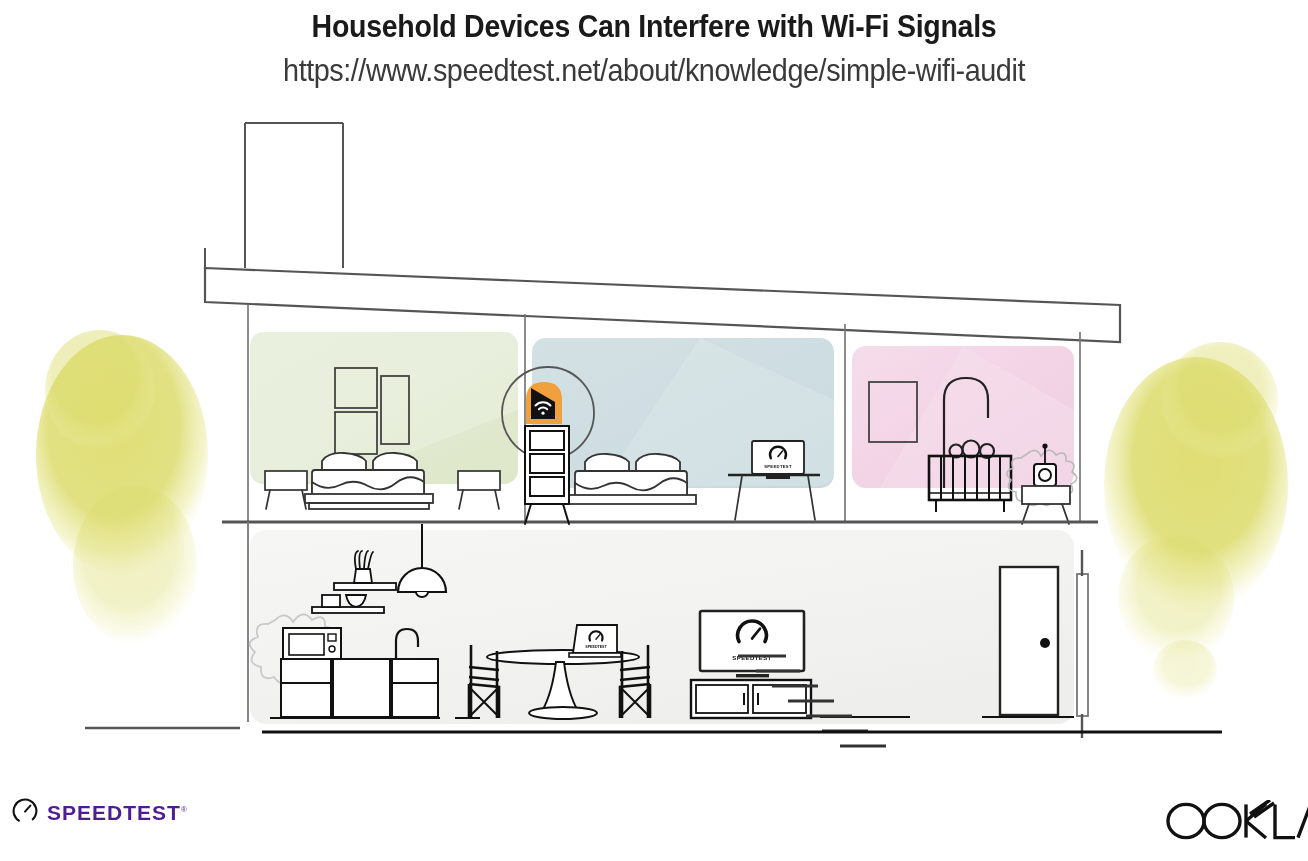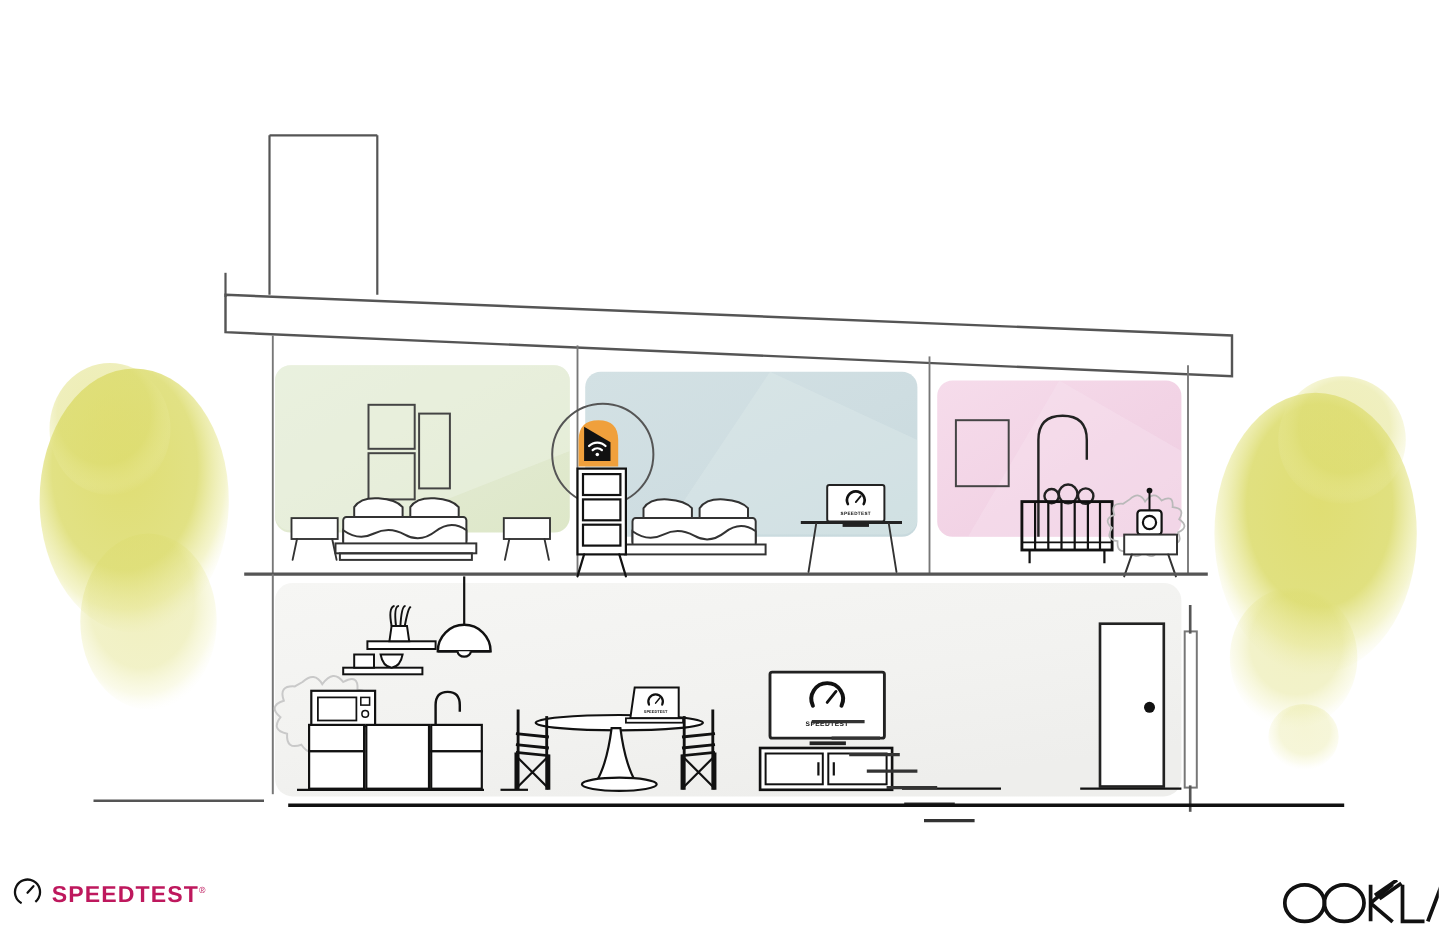--- a/index.html
+++ b/index.html
@@ -29,35 +29,39 @@
   .stage{position:absolute;left:0;top:110px;width:1308px;height:640px;}
   .stage svg{display:block;}
 
   
   .footer{position:absolute;left:0;top:780px;width:1308px;height:81px;}
   .speedtest-logo{
     position:absolute;left:12px;top:18px;display:flex;align-items:center;gap:9px;
   }
   .speedtest-word{
     font-family:"Liberation Sans", sans-serif;
-    font-weight:700;font-size:21px;letter-spacing:1.0px;color:#be185d;
+    font-weight:700;font-size:21px;letter-spacing:1.0px;color:#4c1d95;
     position:relative;
   }
   .speedtest-word .reg{
     font-size:8px;vertical-align:super;letter-spacing:0;font-weight:400;
   }
   .ookla-logo{
     position:absolute;right:-6px;top:20px;
   }
 </style>
 </head>
 <body>
 
 <div class="page">
 
+  <div class="header">
+    <div class="title">Household Devices Can Interfere with Wi-Fi Signals</div>
+    <div class="subtitle">https://www.speedtest.net/about/knowledge/simple-wifi-audit</div>
+  </div>
 
   <div class="stage">
     <svg width="1308" height="640" viewBox="0 0 1308 640" xmlns="http://www.w3.org/2000/svg">
       <defs>
         <radialGradient id="folL" cx="45%" cy="38%" r="62%">
           <stop offset="0%" stop-color="#dedc6c" stop-opacity="0.95"></stop>
           <stop offset="62%" stop-color="#dcdc6e" stop-opacity="0.85"></stop>
           <stop offset="86%" stop-color="#eaea9c" stop-opacity="0.50"></stop>
           <stop offset="100%" stop-color="#f4f4cf" stop-opacity="0.05"></stop>
         </radialGradient>

